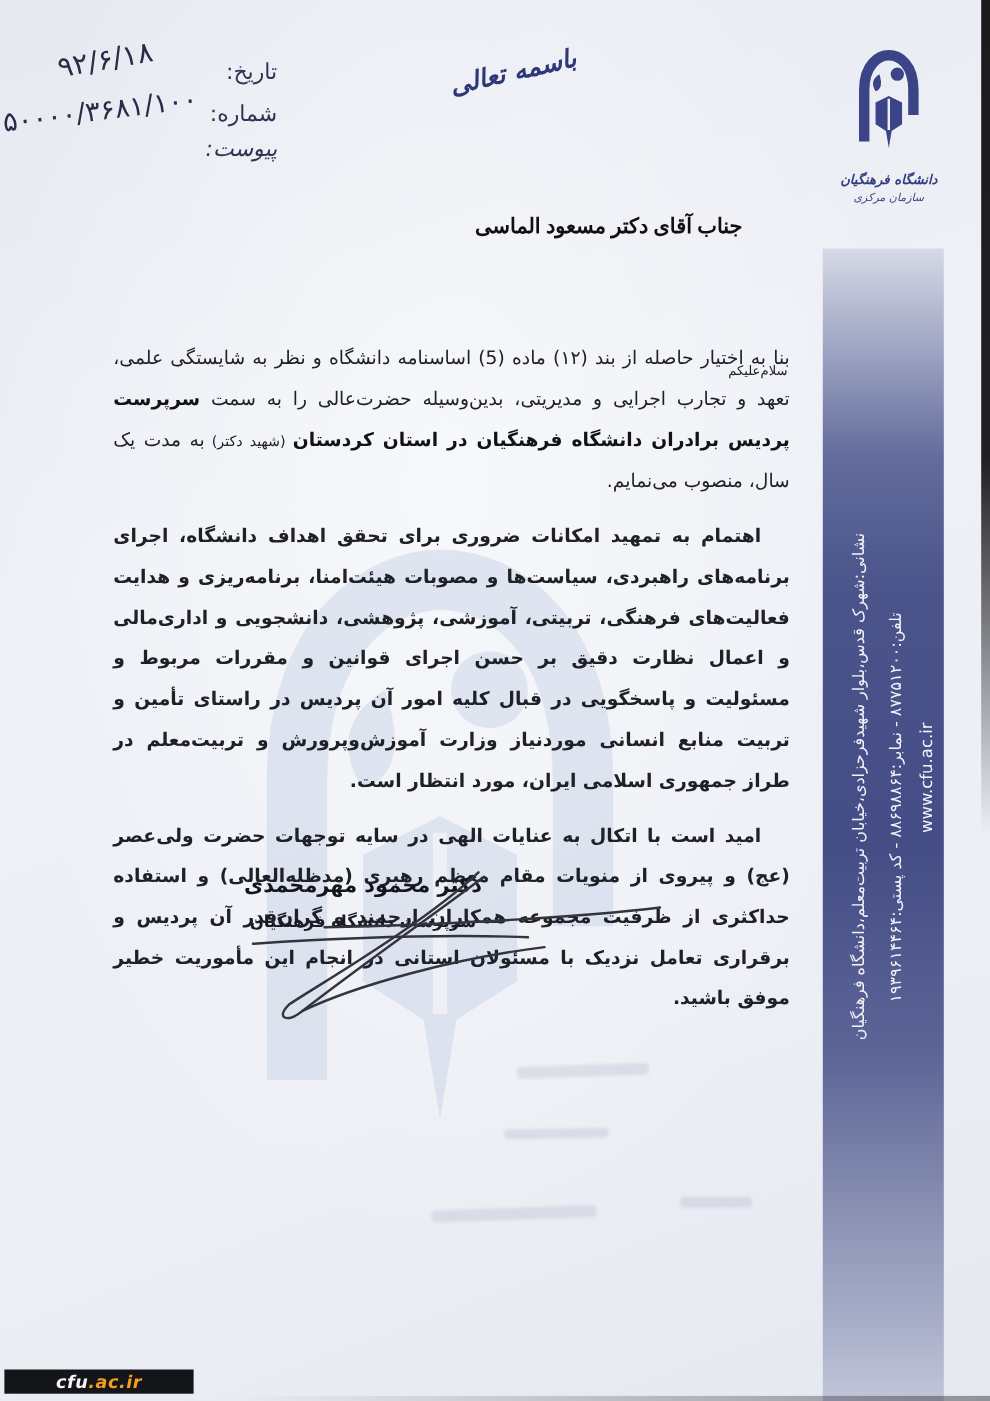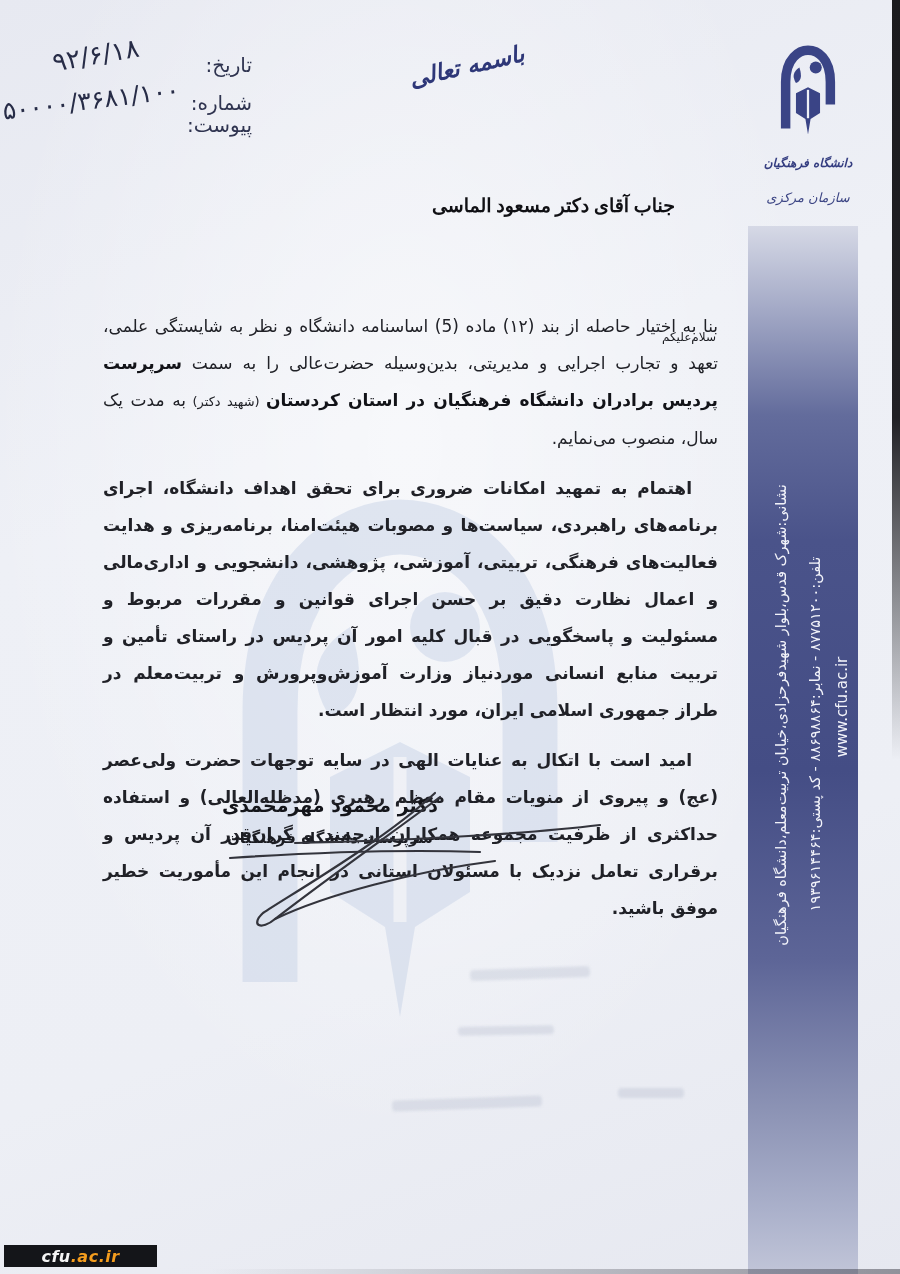--- a/index.html
+++ b/index.html
@@ -15,22 +15,22 @@
   .hlabel { position:absolute; font-size:20px; color:#2f3450; direction:rtl; }
   .hand { position:absolute; color:#272c47; font-size:26px; letter-spacing:3px; direction:rtl; white-space:nowrap; }
   .bismillah { position:absolute; left:408px; top:52px; font-family:"DejaVu Serif", serif;
     font-style:italic; font-weight:bold; font-size:23px; color:#2e3778;
     transform:rotate(-13deg); white-space:nowrap; }
   
   .logo-wrap { position:absolute; left:748px; top:36px; width:120px; text-align:center; }
   .logo-svg { display:block; margin:0 auto; }
   .logo-name { font-family:"DejaVu Serif", serif; font-style:italic; font-weight:bold;
     font-size:12px; color:#343d80; white-space:nowrap; margin-top:2px; }
-  .logo-sub { font-family:"DejaVu Serif", serif; font-style:italic; font-size:13px;
-    color:#3c4584; margin-top:20px; }
+  .logo-sub { font-family:"DejaVu Serif", serif; font-style:italic; font-size:10px;
+    color:#3c4584; margin-top:4px; }
   
   .strip { position:absolute; left:748px; top:226px; width:110px; height:1048px;
     background:linear-gradient(180deg,#d6d9e6 0%, #a3a9c6 8%, #636c9c 18%, #4a538a 30%,
       #444d85 52%, #5d6597 70%, #8b92b4 84%, #abb1cb 94%, #c1c5d8 100%); }
   .vtext { position:absolute; white-space:nowrap; color:#f2f3fa; font-size:14.5px;
     transform:translate(-50%,-50%) rotate(-90deg); direction:rtl; }
   .vtext.latin { direction:ltr; font-size:15px; }
   
   .content { position:absolute; left:103px; top:0; width:615px; direction:rtl; }
   .addressee { position:absolute; top:194px; right:43px; font-size:19px; font-weight:bold; color:#101014; white-space:nowrap;font-family:Liberation Serif, serif; }
@@ -47,21 +47,21 @@
   .sig-title { font-size:15px; font-weight:bold; color:#1b1c22; margin-top:13px; white-space:nowrap; }
   .sig-svg { position:absolute; left:195px; top:775px; pointer-events:none; }
   
   .watermark { position:absolute; left:150px; top:462px; opacity:.5; pointer-events:none; }
   
   .ghost { position:absolute; background:rgba(100,110,150,.14); filter:blur(1.6px); border-radius:4px; }
   .edge-right { position:absolute; right:0; top:0; width:8px; height:760px;
     background:linear-gradient(180deg,#1b1b1e 0%, #212125 55%, rgba(30,30,35,0) 100%); }
   .edge-bottom { position:absolute; right:0; bottom:0; left:210px; height:5px;
     background:linear-gradient(90deg, rgba(40,40,50,0), rgba(40,40,50,.45)); }
-  .badge { position:absolute; left:4px; top:1245px; width:153px; height:22px;
+  .badge { position:absolute; left:4px; top:1245px; width:172px; height:22px;
     background:#141519; display:flex; align-items:center; justify-content:center;
     font-style:italic; font-weight:bold; font-size:16px; letter-spacing:.5px; }
   .badge .white { color:#f4f4f4; }
   .badge .orange { color:#f59d1e; }
 </style>
 </head>
 <body>
 
 <div class="page">
 
@@ -70,21 +70,21 @@
       <path d="M24,104 L24,50 C24,22 40,13 50,13 C61,13 76,22 76,50 L76,76" fill="none" stroke-width="11"></path>
       <circle cx="59" cy="33" r="7" stroke="none"></circle>
       <path d="M40,33 q-11,7 -4,18 q9,-3 4,-18" stroke="none"></path>
       <path d="M36,63 L50,56 L64,63 L64,86 L53,93 L50,111 L47,93 L36,86 Z" stroke="none"></path>
       <line x1="50" y1="59" x2="50" y2="92" stroke="#edeff5" stroke-width="2.6"></line>
     </g>
   </svg>
 
   <div class="hlabel" style="right:648px; top:53px;">تاریخ:</div>
   <div class="hlabel" style="right:648px; top:91px;">شماره:</div>
-  <div class="hlabel" style="right:648px; top:113px;">پیوست:</div>
+  <div class="hlabel" style="right:648px; top:123px;font-style:italic;">پیوست:</div>
   <div class="hand" style="left:52px;  top:40px; transform:rotate(-10deg);">۹۲/۶/۱۸</div>
   <div class="hand" style="left:2px;   top:86px; font-size:25px; transform:rotate(-7deg);">۵۰۰۰۰/۳۶۸۱/۱۰۰</div>
 
   <div class="bismillah">باسمه تعالی</div>
 
   <div class="logo-wrap">
     <svg class="logo-svg" width="86" height="118" viewBox="0 0 100 130">
       <g stroke="#3a4486" fill="#3a4486">
         <path d="M24,104 L24,50 C24,22 40,13 50,13 C61,13 76,22 76,50 L76,76" fill="none" stroke-width="11"></path>
         <circle cx="59" cy="33" r="7" stroke="none"></circle>

